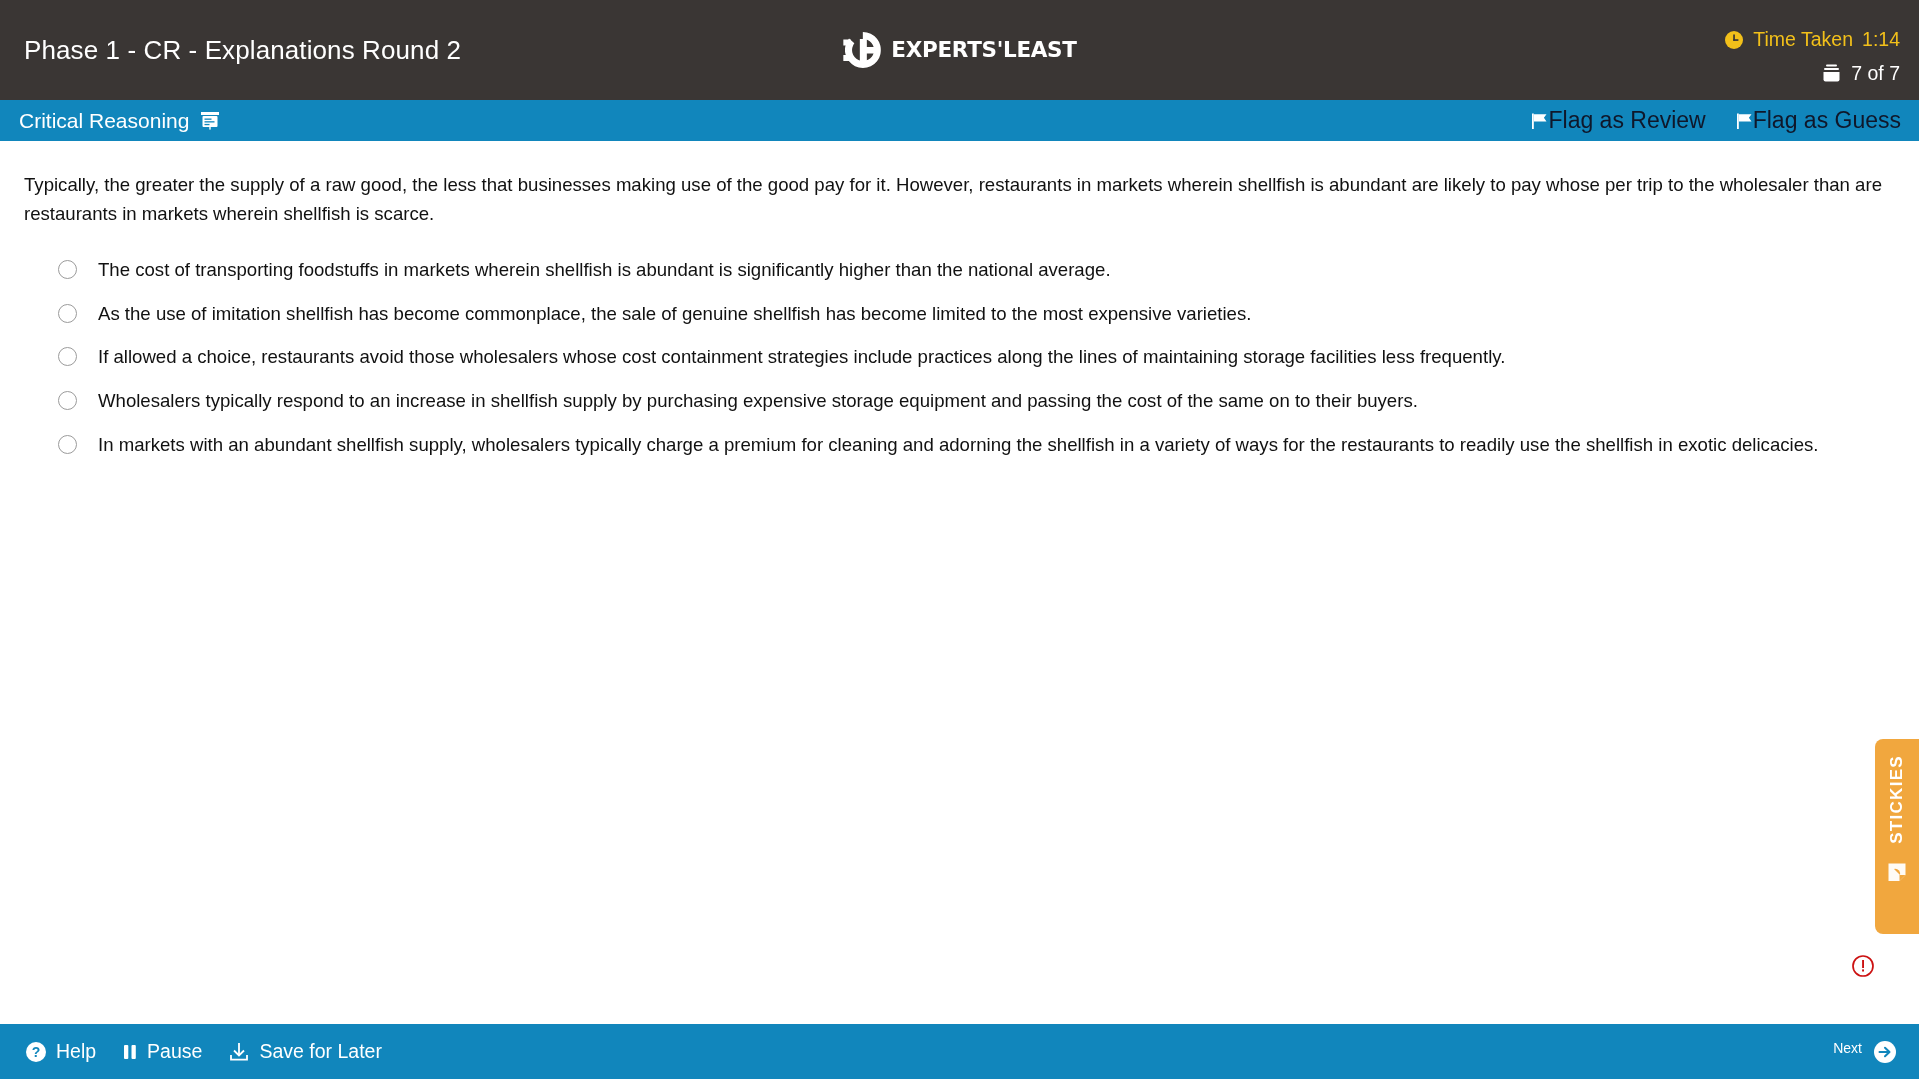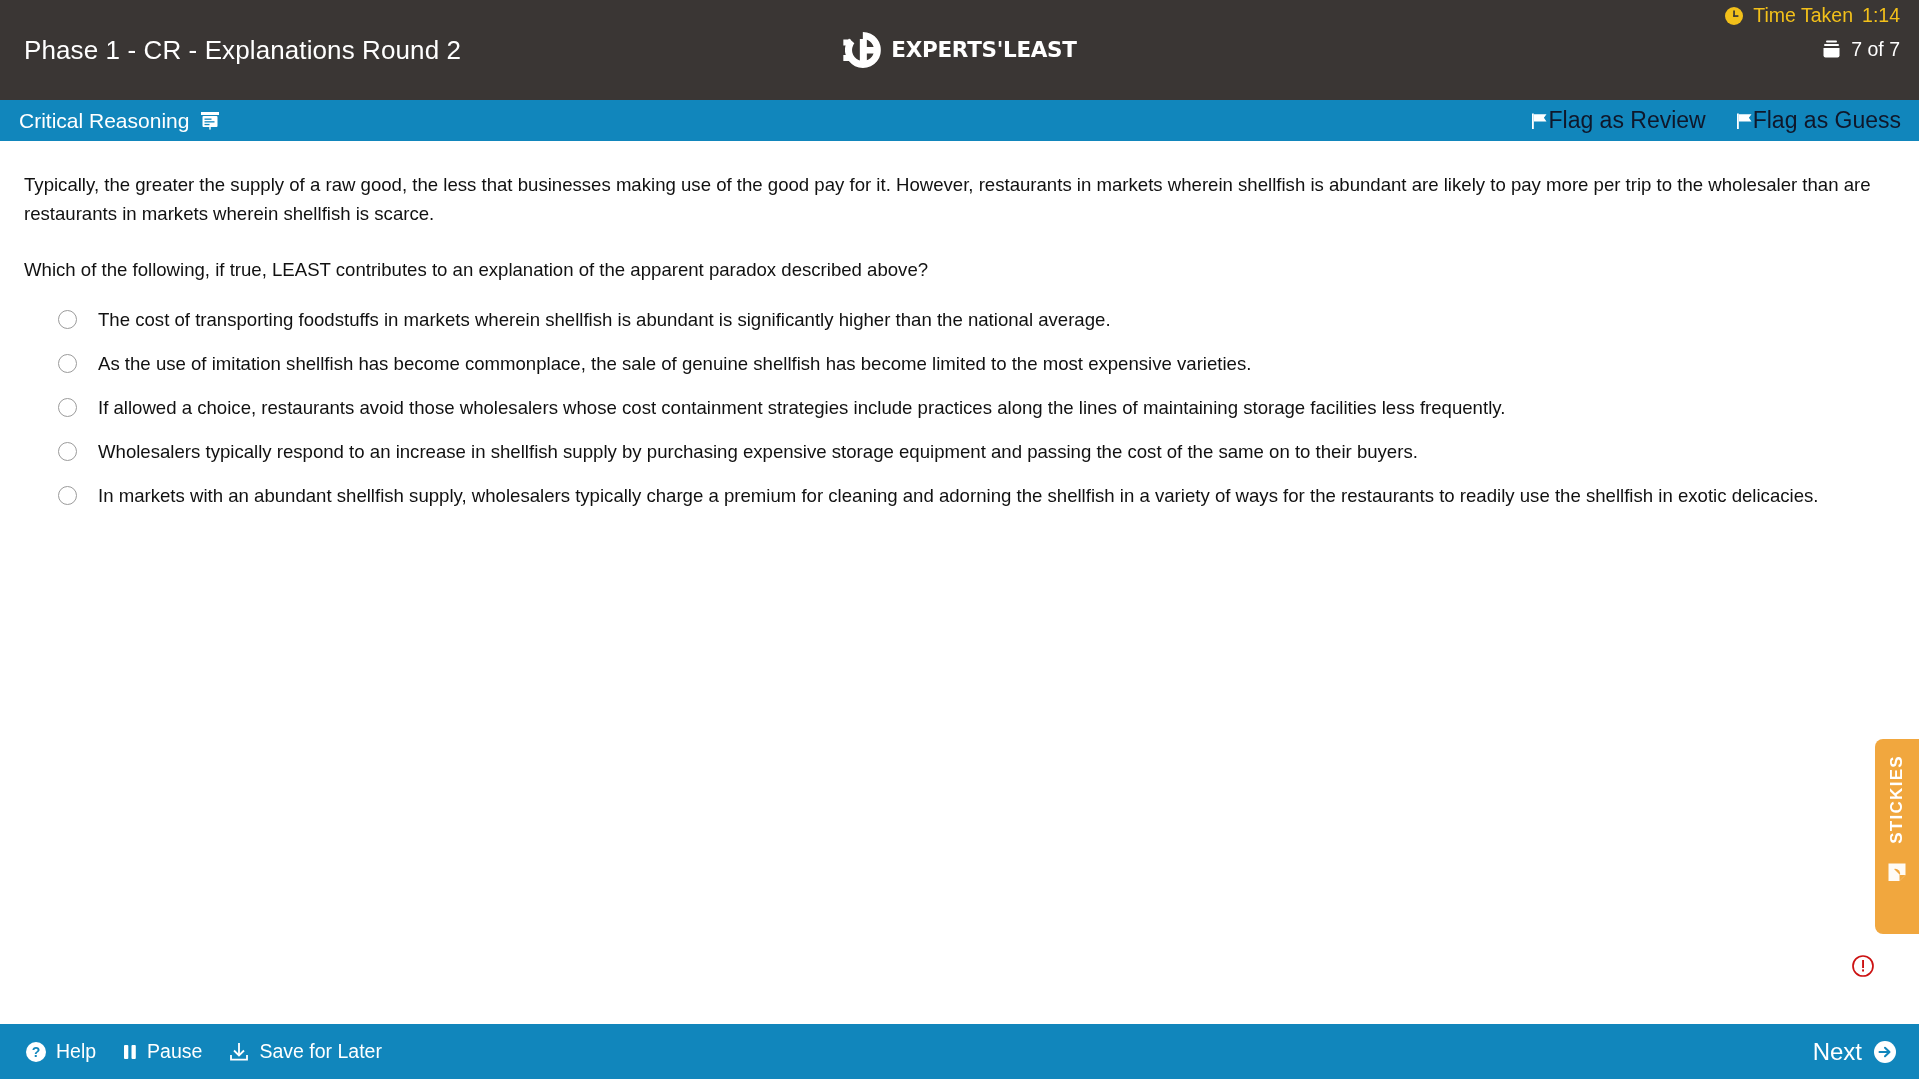--- a/index.html
+++ b/index.html
@@ -55,21 +55,21 @@
     color: #ffffff;
     font-weight: bold;
     font-size: 21.5px;
     letter-spacing: -0.3px;
     font-family: "DejaVu Sans", sans-serif;
   }
 
   .timer-block {
     position: absolute;
     right: 19px;
-    top: 6px;
+    top: 30px;
     text-align: right;
     line-height: 1;
   }
   .timer-row {
     display: flex;
     align-items: center;
     justify-content: flex-end;
     gap: 9px;
     margin-bottom: 14px;
   }
@@ -234,24 +234,24 @@
     align-items: center;
     gap: 9px;
     color: #ffffff;
     font-size: 19.5px;
     cursor: pointer;
     white-space: nowrap;
   }
   .fi { display: block; }
   .next-btn {
     display: flex;
-    align-items: center;
+    align-items: flex-start;
     gap: 11px;
     color: #ffffff;
-    font-size: 24px;
+    font-size: 14px;
     cursor: pointer;
   }
 </style>
 </head>
 <body>
 
 <div class="app">
 
   <div class="top-header">
     <div class="header-title">Phase 1 - CR - Explanations Round 2</div>
@@ -327,22 +327,21 @@
             <rect x="1" y="0.5" width="1.8" height="15.5" fill="#ffffff"></rect>
             <path d="M3 1.2 h12.5 l-2.6 3.6 l2.6 3.6 h-12.5 Z" fill="#ffffff"></path>
           </svg>
         </span>
         <span>Flag as Guess</span>
       </div>
     </div>
   </div>
 
   <div class="body-area">
-    <div class="stem">Typically, the greater the supply of a raw good, the less that businesses making use of the good pay for it. However, restaurants in markets wherein shellfish is abundant are likely to pay more per trip to the wholesaler than are restaurants in markets wherein shellfish is scarce.</div>
-    <div class="prompt">Which of the following, if true, LEAST contributes to an explanation of the apparent paradox described above?</div>
+    <div class="stem">Typically, the greater the supply of a raw good, the less that businesses making use of the good pay for it. However, restaurants in markets wherein shellfish is abundant are likely to pay whose per trip to the wholesaler than are restaurants in markets wherein shellfish is scarce.</div>
 
     <div class="options">
       <div class="option">
         <span class="radio"></span>
         <span class="option-text">The cost of transporting foodstuffs in markets wherein shellfish is abundant is significantly higher than the national average.</span>
       </div>
       <div class="option">
         <span class="radio"></span>
         <span class="option-text">As the use of imitation shellfish has become commonplace, the sale of genuine shellfish has become limited to the most expensive varieties.</span>
       </div>

